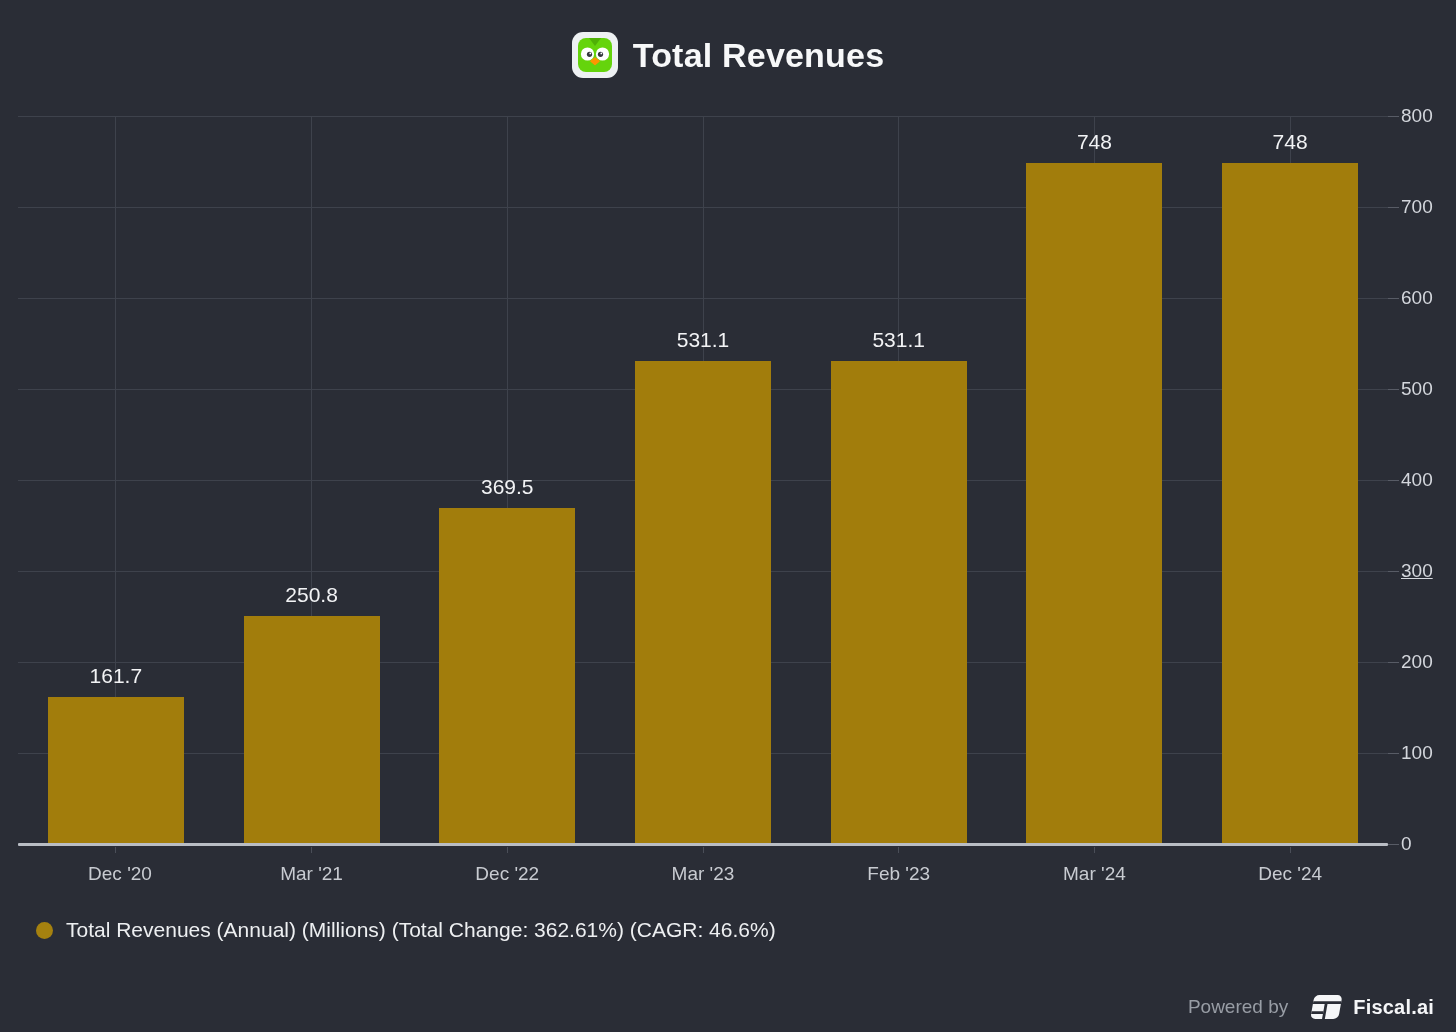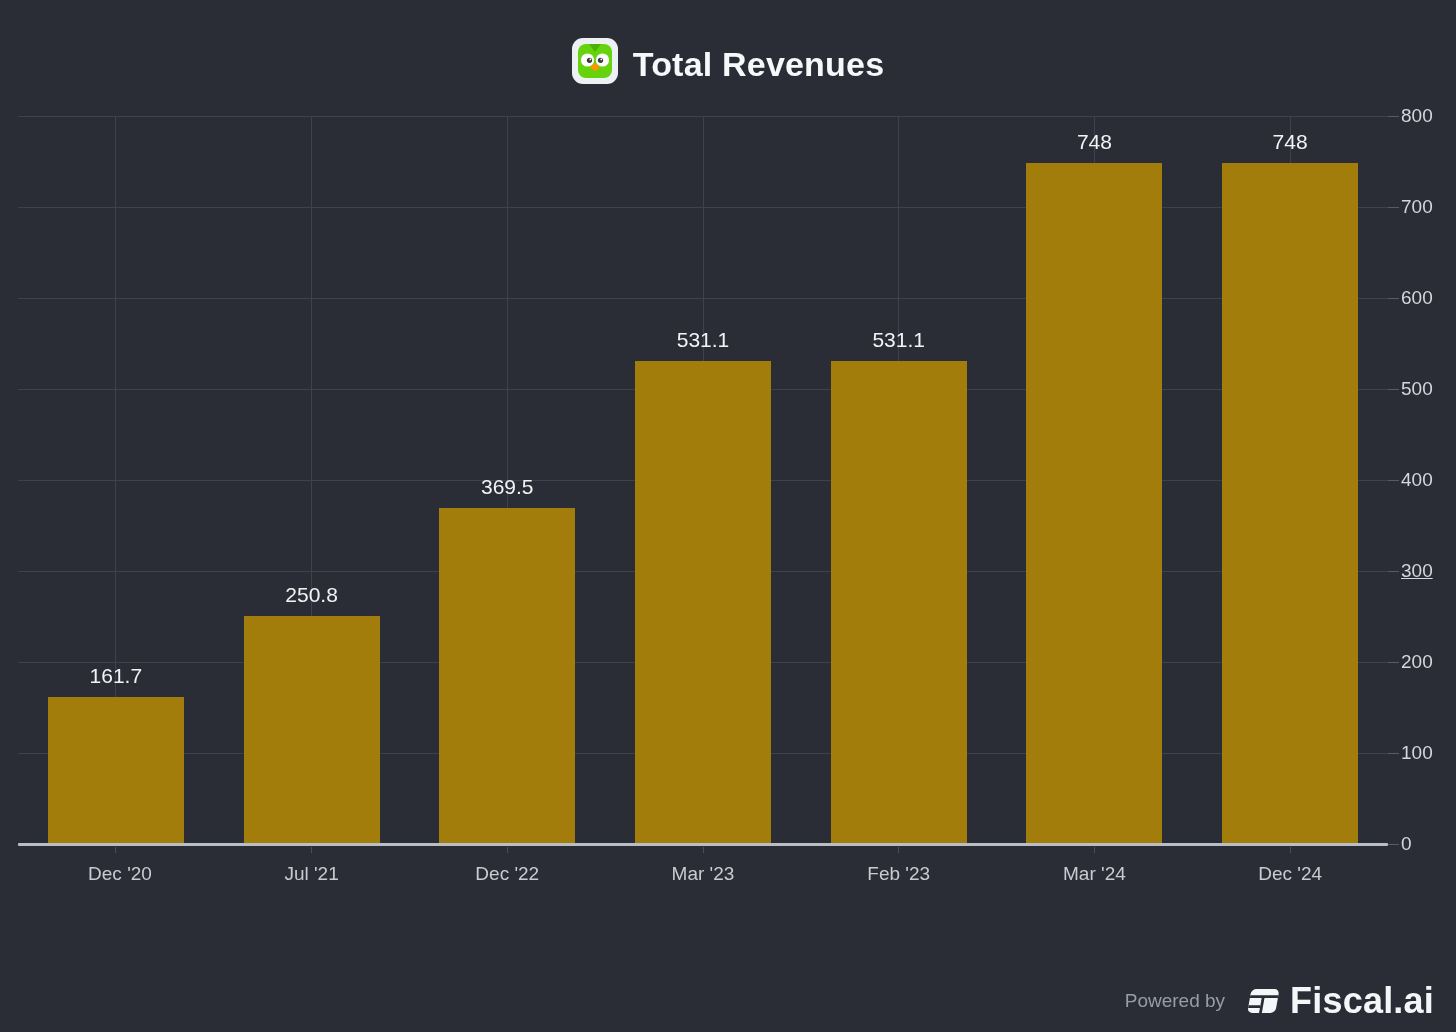--- a/index.html
+++ b/index.html
@@ -3,21 +3,21 @@
 <meta charset="utf-8">
 <style>
   html,body{margin:0;padding:0;background:#2a2d36;}
   .canvas{
     position:relative;width:1456px;height:1032px;overflow:hidden;
     background:#2a2d36;font-family:"Liberation Sans",sans-serif;
     -webkit-font-smoothing:antialiased;
   }
   
   .header{position:absolute;top:26px;left:0;width:100%;height:58px;
-    display:flex;align-items:flex-end;justify-content:center;gap:15px;}
+    display:flex;align-items:center;justify-content:center;gap:15px;}
   .app-icon{width:46px;height:46px;border-radius:11px;background:#eef1f3;
     display:flex;align-items:center;justify-content:center;flex:0 0 auto;}
   .page-title{color:#f7f8f9;font-size:34px;font-weight:700;letter-spacing:.2px;}
   
   #chart{position:absolute;inset:0;}
   .hgrid{position:absolute;height:1px;background:#3e424c;}
   .vgrid{position:absolute;width:1px;background:#3e424c;}
   .baseline{position:absolute;height:3px;background:#b9bdc4;border-radius:1px;}
   .ytick{position:absolute;width:11px;height:1px;background:#585c66;}
   .ylabel{position:absolute;left:1401px;width:50px;color:#d3d6dc;font-size:19px;text-align:left;}
@@ -25,21 +25,21 @@
   .xlabel{position:absolute;color:#c8cbd1;font-size:19px;text-align:center;}
   .vlabel{position:absolute;color:#f2f3f5;font-size:21px;text-align:center;}
   .bar{position:absolute;background:#a27d0c;}
   
   .legend{position:absolute;left:36px;top:918px;display:flex;align-items:center;gap:13px;}
   .legend-dot{width:17px;height:17px;border-radius:50%;background:#a5810f;flex:0 0 auto;}
   .legend-label{color:#edeff1;font-size:21px;}
   
   .footer{position:absolute;right:22px;bottom:10px;display:flex;align-items:center;gap:10px;}
   .powered-by{color:#989da5;font-size:19px;margin-right:11px;}
-  .brand-name{color:#f5f6f8;font-size:36px;font-weight:700;letter-spacing:.2px;}
+  .brand-name{color:#f5f6f8;font-size:20px;font-weight:700;letter-spacing:.2px;}
 </style>
 </head>
 <body>
 
 <div class="canvas">
 
   <div class="header">
     <div class="app-icon">
       <svg width="46" height="46" viewBox="0 0 46 46">
         <rect x="6" y="6" width="34" height="34" rx="8" fill="#65d40c"></rect>
@@ -90,21 +90,21 @@
       <div class="vgrid" style="left: 898.214px; top: 116px; height: 728px;"></div>
       <div class="vgrid" style="left: 1093.93px; top: 116px; height: 728px;"></div>
       <div class="vgrid" style="left: 1289.64px; top: 116px; height: 728px;"></div>
       <div class="bar" style="left: 47.8571px; top: 696.853px; width: 136px; height: 147.147px; background: rgb(162, 125, 12);"></div>
       <div class="vlabel" style="left: 45.8571px; width: 140px; top: 663.853px;">161.7</div>
       <div class="xtickmark" style="left: 115.357px; top: 847px;"></div>
       <div class="xlabel" style="left: 30px; width: 180px; top: 863px;">Dec '20</div>
       <div class="bar" style="left: 243.571px; top: 615.772px; width: 136px; height: 228.228px; background: rgb(162, 125, 12);"></div>
       <div class="vlabel" style="left: 241.571px; width: 140px; top: 582.772px;">250.8</div>
       <div class="xtickmark" style="left: 311.071px; top: 847px;"></div>
-      <div class="xlabel" style="left: 221.571px; width: 180px; top: 863px;">Jul '21</div>
+      <div class="xlabel" style="left: 221.571px; width: 180px; top: 863px;">Mar '21</div>
       <div class="bar" style="left: 439.286px; top: 507.755px; width: 136px; height: 336.245px; background: rgb(162, 125, 12);"></div>
       <div class="vlabel" style="left: 437.286px; width: 140px; top: 474.755px;">369.5</div>
       <div class="xtickmark" style="left: 506.786px; top: 847px;"></div>
       <div class="xlabel" style="left: 417.286px; width: 180px; top: 863px;">Dec '22</div>
       <div class="bar" style="left: 635px; top: 360.699px; width: 136px; height: 483.301px; background: rgb(162, 125, 12);"></div>
       <div class="vlabel" style="left: 633px; width: 140px; top: 327.699px;">531.1</div>
       <div class="xtickmark" style="left: 702.5px; top: 847px;"></div>
       <div class="xlabel" style="left: 613px; width: 180px; top: 863px;">Mar '23</div>
       <div class="bar" style="left: 830.714px; top: 360.699px; width: 136px; height: 483.301px; background: rgb(162, 125, 12);"></div>
       <div class="vlabel" style="left: 828.714px; width: 140px; top: 327.699px;">531.1</div>
@@ -114,20 +114,24 @@
       <div class="vlabel" style="left: 1024.43px; width: 140px; top: 130.32px;">748</div>
       <div class="xtickmark" style="left: 1093.93px; top: 847px;"></div>
       <div class="xlabel" style="left: 1004.43px; width: 180px; top: 863px;">Mar '24</div>
       <div class="bar" style="left: 1222.14px; top: 163.32px; width: 136px; height: 680.68px; background: rgb(162, 125, 12);"></div>
       <div class="vlabel" style="left: 1220.14px; width: 140px; top: 130.32px;">748</div>
       <div class="xtickmark" style="left: 1289.64px; top: 847px;"></div>
       <div class="xlabel" style="left: 1200.14px; width: 180px; top: 863px;">Dec '24</div>
       <div class="baseline" style="left: 18px; width: 1370px; top: 843px;"></div>
     </div>
 
+  <div class="legend">
+    <span class="legend-dot"></span>
+    <span class="legend-label">Total Revenues (Annual) (Millions) (Total Change: 362.61%) (CAGR: 46.6%)</span>
+  </div>
 
   <div class="footer">
     <span class="powered-by">Powered by</span>
     <svg width="34" height="30" viewBox="0 0 34 30">
       <g transform="skewX(-10) translate(5,0)">
         <rect x="1" y="3" width="28" height="24" rx="5" fill="#f5f6f8"></rect>
         <rect x="1" y="9.2" width="28" height="2.8" fill="#2a2d36"></rect>
         <rect x="12.8" y="12" width="2.8" height="15" fill="#2a2d36"></rect>
         <rect x="1" y="19.2" width="11.8" height="2.8" fill="#2a2d36"></rect>
       </g>

